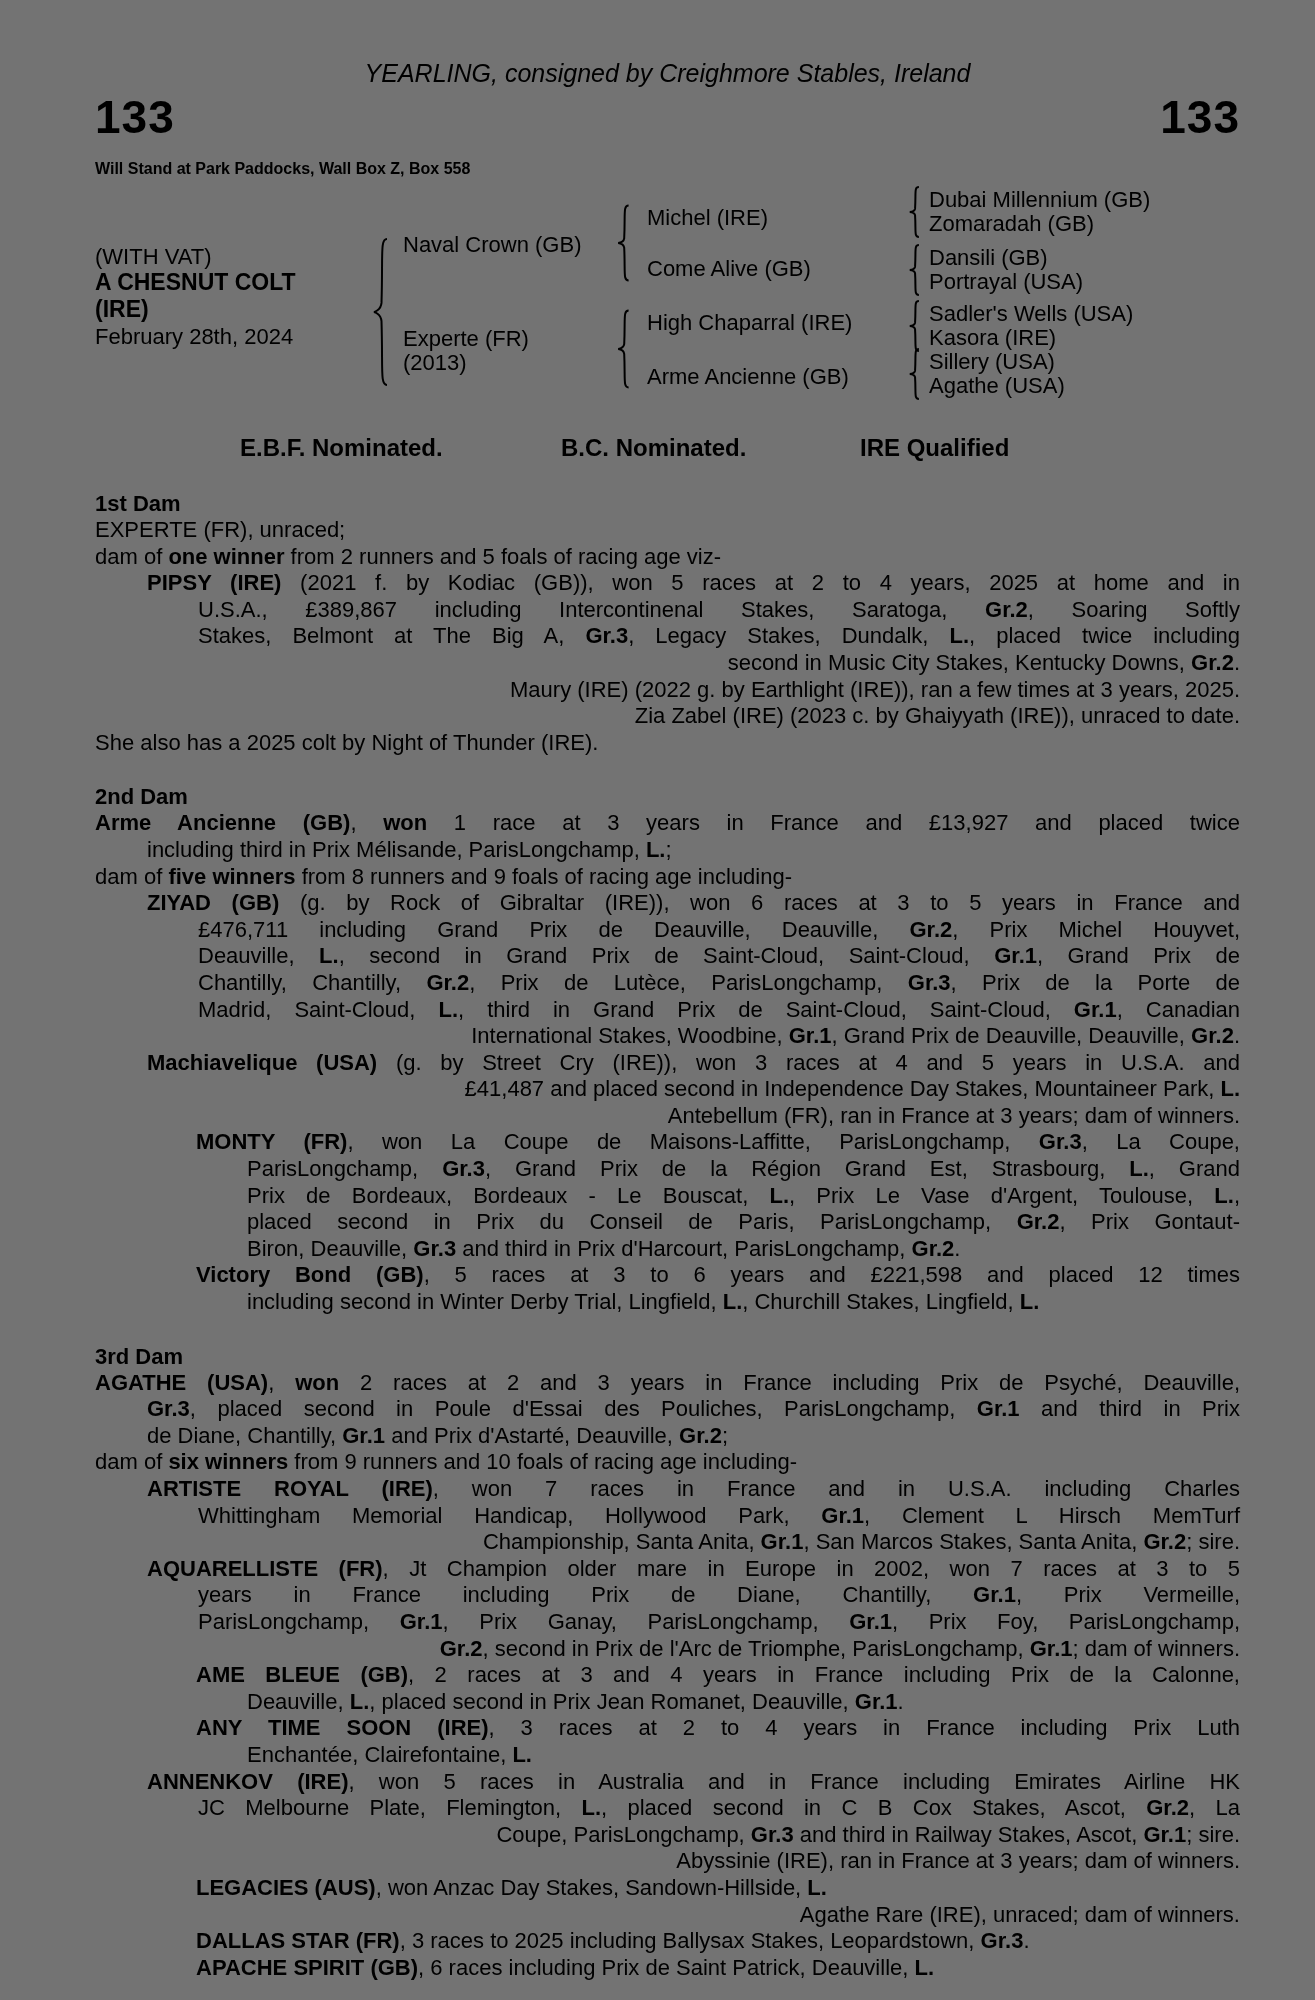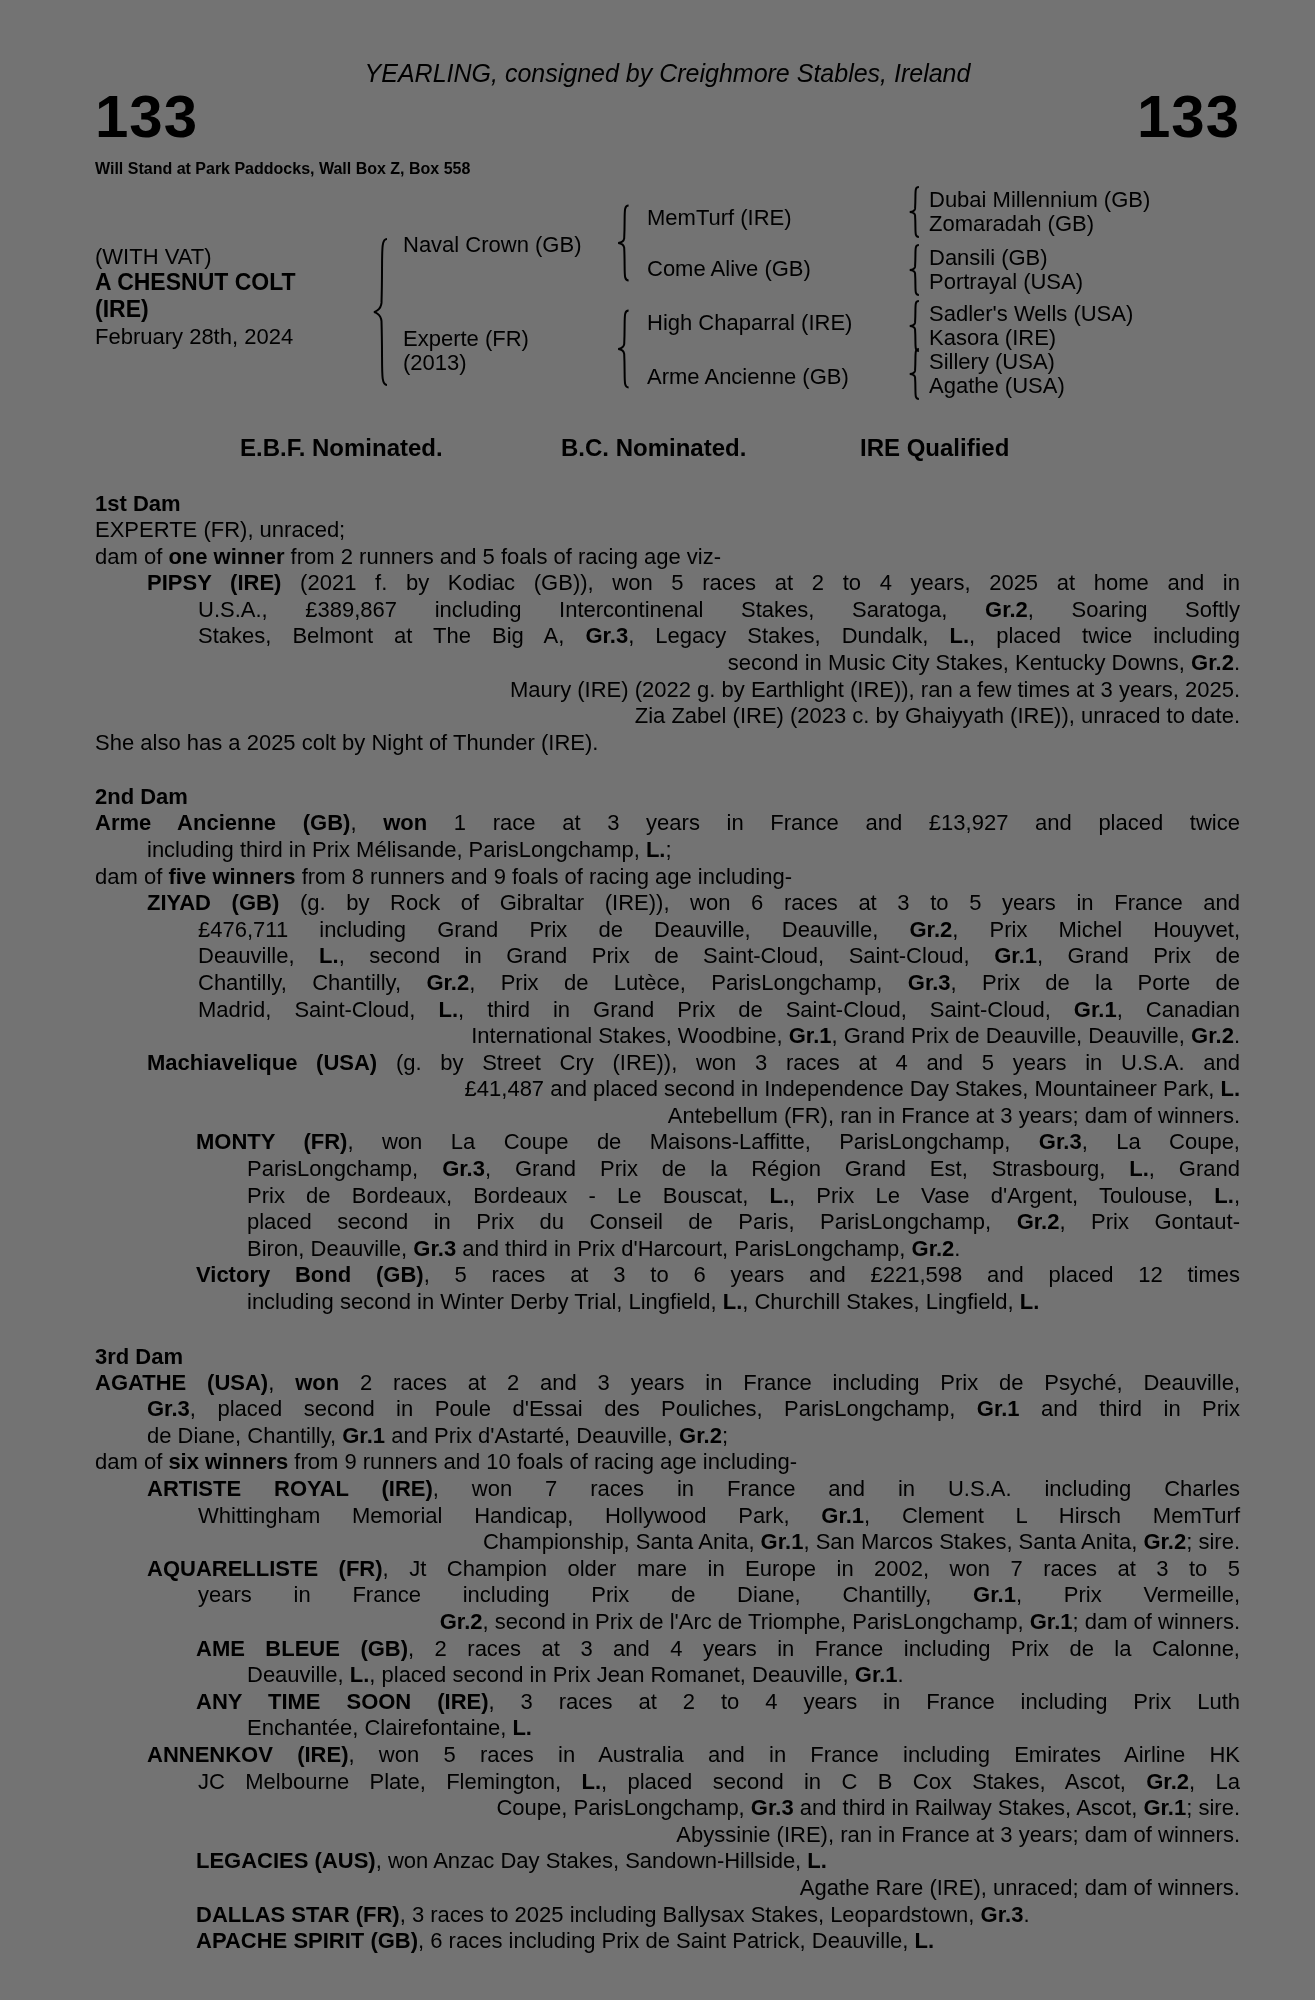--- a/index.html
+++ b/index.html
@@ -5,21 +5,21 @@
   html,body{margin:0;padding:0;background:#e8e8e8;}
   .page{
     width:1315px;height:2000px;box-sizing:border-box;
     background:#737373;color:#000;
     padding:58px 75px 0 95px;
     position:relative;margin:0 auto;
     font-family:"Liberation Sans","DejaVu Sans",sans-serif;
   }
   .consignor{font-style:italic;font-size:25px;text-align:center;line-height:30px;}
   .lotrow{display:flex;justify-content:space-between;margin-top:4px;}
-  .lot{font-weight:bold;font-size:60px;line-height:50px;letter-spacing:1px;}
+  .lot{font-weight:bold;font-size:46px;line-height:50px;letter-spacing:1px;}
   .standline{font-weight:bold;font-size:16px;line-height:30px;margin-top:12px;}
 
   .pedigree{position:relative;height:240px;font-size:22px;}
   .pedigree .cell{position:absolute;white-space:nowrap;line-height:25px;}
   .pedigree .bold{font-weight:bold;font-size:23px;}
   .brace{position:absolute;}
   .brace path{fill:none;stroke:#000;stroke-width:2;}
 
   .noms{position:relative;height:30px;margin-top:10px;font-weight:bold;font-size:24px;}
   .noms span{position:absolute;top:0;white-space:nowrap;}
@@ -64,21 +64,21 @@
     <div class="cell" style="left:308px;top:142px;">Experte (FR)</div>
     <div class="cell" style="left:308px;top:166px;">(2013)</div>
 
     <svg class="brace" style="left:520px;top:20px;width:16px;height:78px;" viewBox="0 0 20 100" preserveAspectRatio="none">
       <path d="M17 2 C10 2 13 12 11.5 44 C10.8 49 4 50 4 50 C4 50 10.8 51 11.5 56 C13 88 10 98 17 98" vector-effect="non-scaling-stroke"></path>
     </svg>
     <svg class="brace" style="left:520px;top:125px;width:16px;height:80px;" viewBox="0 0 20 100" preserveAspectRatio="none">
       <path d="M17 2 C10 2 13 12 11.5 44 C10.8 49 4 50 4 50 C4 50 10.8 51 11.5 56 C13 88 10 98 17 98" vector-effect="non-scaling-stroke"></path>
     </svg>
 
-    <div class="cell" style="left:552px;top:21px;">MemTurf (IRE)</div>
+    <div class="cell" style="left:552px;top:21px;">Michel (IRE)</div>
     <div class="cell" style="left:552px;top:72px;">Come Alive (GB)</div>
     <div class="cell" style="left:552px;top:126px;">High Chaparral (IRE)</div>
     <div class="cell" style="left:552px;top:180px;">Arme Ancienne (GB)</div>
 
     <svg class="brace" style="left:812px;top:2px;width:14px;height:52px;" viewBox="0 0 20 100" preserveAspectRatio="none">
       <path d="M17 2 C10 2 13 12 11.5 44 C10.8 49 4 50 4 50 C4 50 10.8 51 11.5 56 C13 88 10 98 17 98" vector-effect="non-scaling-stroke"></path>
     </svg>
     <svg class="brace" style="left:812px;top:60px;width:14px;height:52px;" viewBox="0 0 20 100" preserveAspectRatio="none">
       <path d="M17 2 C10 2 13 12 11.5 44 C10.8 49 4 50 4 50 C4 50 10.8 51 11.5 56 C13 88 10 98 17 98" vector-effect="non-scaling-stroke"></path>
     </svg>
@@ -180,20 +180,21 @@
         <div class="line first">dam of <b>six winners</b> from 9 runners and 10 foals of racing age including-</div>
       </div>
       <div class="para lv1">
         <div class="line first j"><b>ARTISTE ROYAL (IRE)</b>, won 7 races in France and in U.S.A. including Charles</div>
         <div class="line j">Whittingham Memorial Handicap, Hollywood Park, <b>Gr.1</b>, Clement L Hirsch MemTurf</div>
         <div class="line">Championship, Santa Anita, <b>Gr.1</b>, San Marcos Stakes, Santa Anita, <b>Gr.2</b>; sire.</div>
       </div>
       <div class="para lv1">
         <div class="line first j"><b>AQUARELLISTE (FR)</b>, Jt Champion older mare in Europe in 2002, won 7 races at 3 to 5</div>
         <div class="line j">years in France including Prix de Diane, Chantilly, <b>Gr.1</b>, Prix Vermeille,</div>
+        <div class="line j">ParisLongchamp, <b>Gr.1</b>, Prix Ganay, ParisLongchamp, <b>Gr.1</b>, Prix Foy, ParisLongchamp,</div>
         <div class="line"><b>Gr.2</b>, second in Prix de l'Arc de Triomphe, ParisLongchamp, <b>Gr.1</b>; dam of winners.</div>
       </div>
       <div class="para lv2">
         <div class="line first j"><b>AME BLEUE (GB)</b>, 2 races at 3 and 4 years in France including Prix de la Calonne,</div>
         <div class="line">Deauville, <b>L.</b>, placed second in Prix Jean Romanet, Deauville, <b>Gr.1</b>.</div>
       </div>
       <div class="para lv2">
         <div class="line first j"><b>ANY TIME SOON (IRE)</b>, 3 races at 2 to 4 years in France including Prix Luth</div>
         <div class="line">Enchantée, Clairefontaine, <b>L.</b></div>
       </div>

